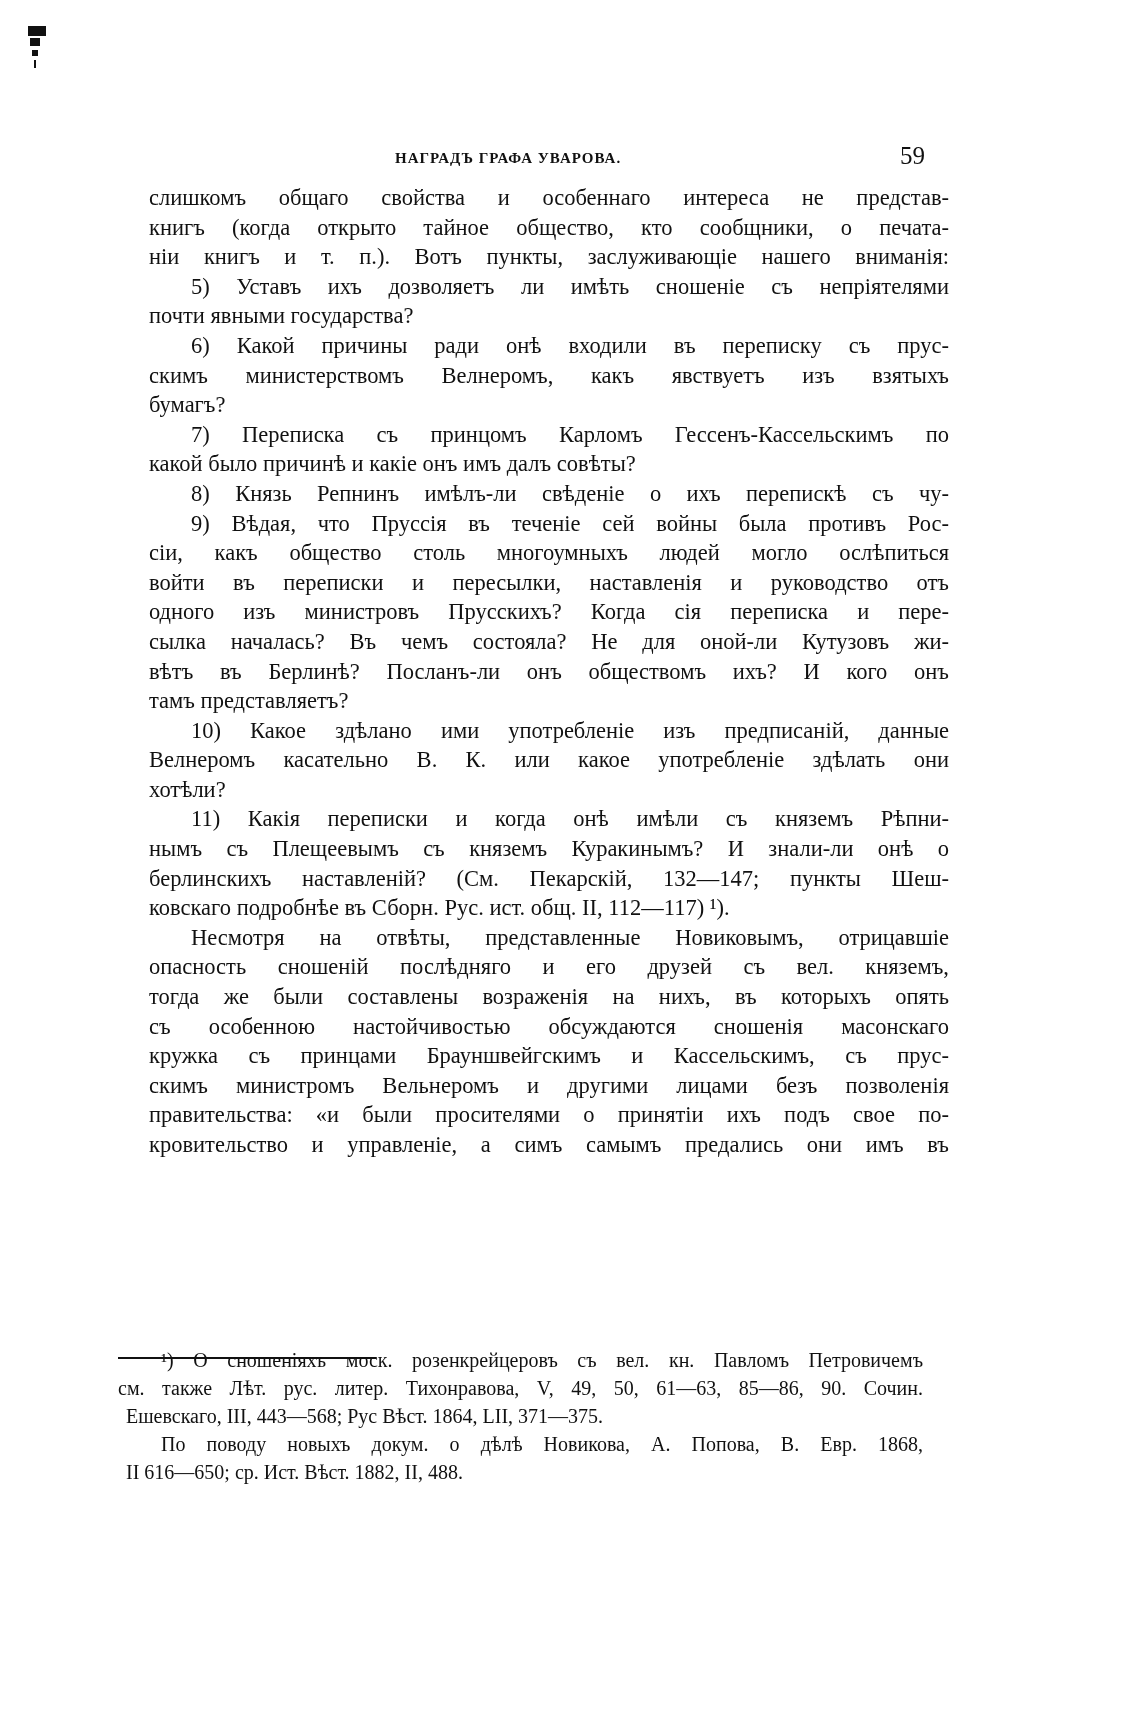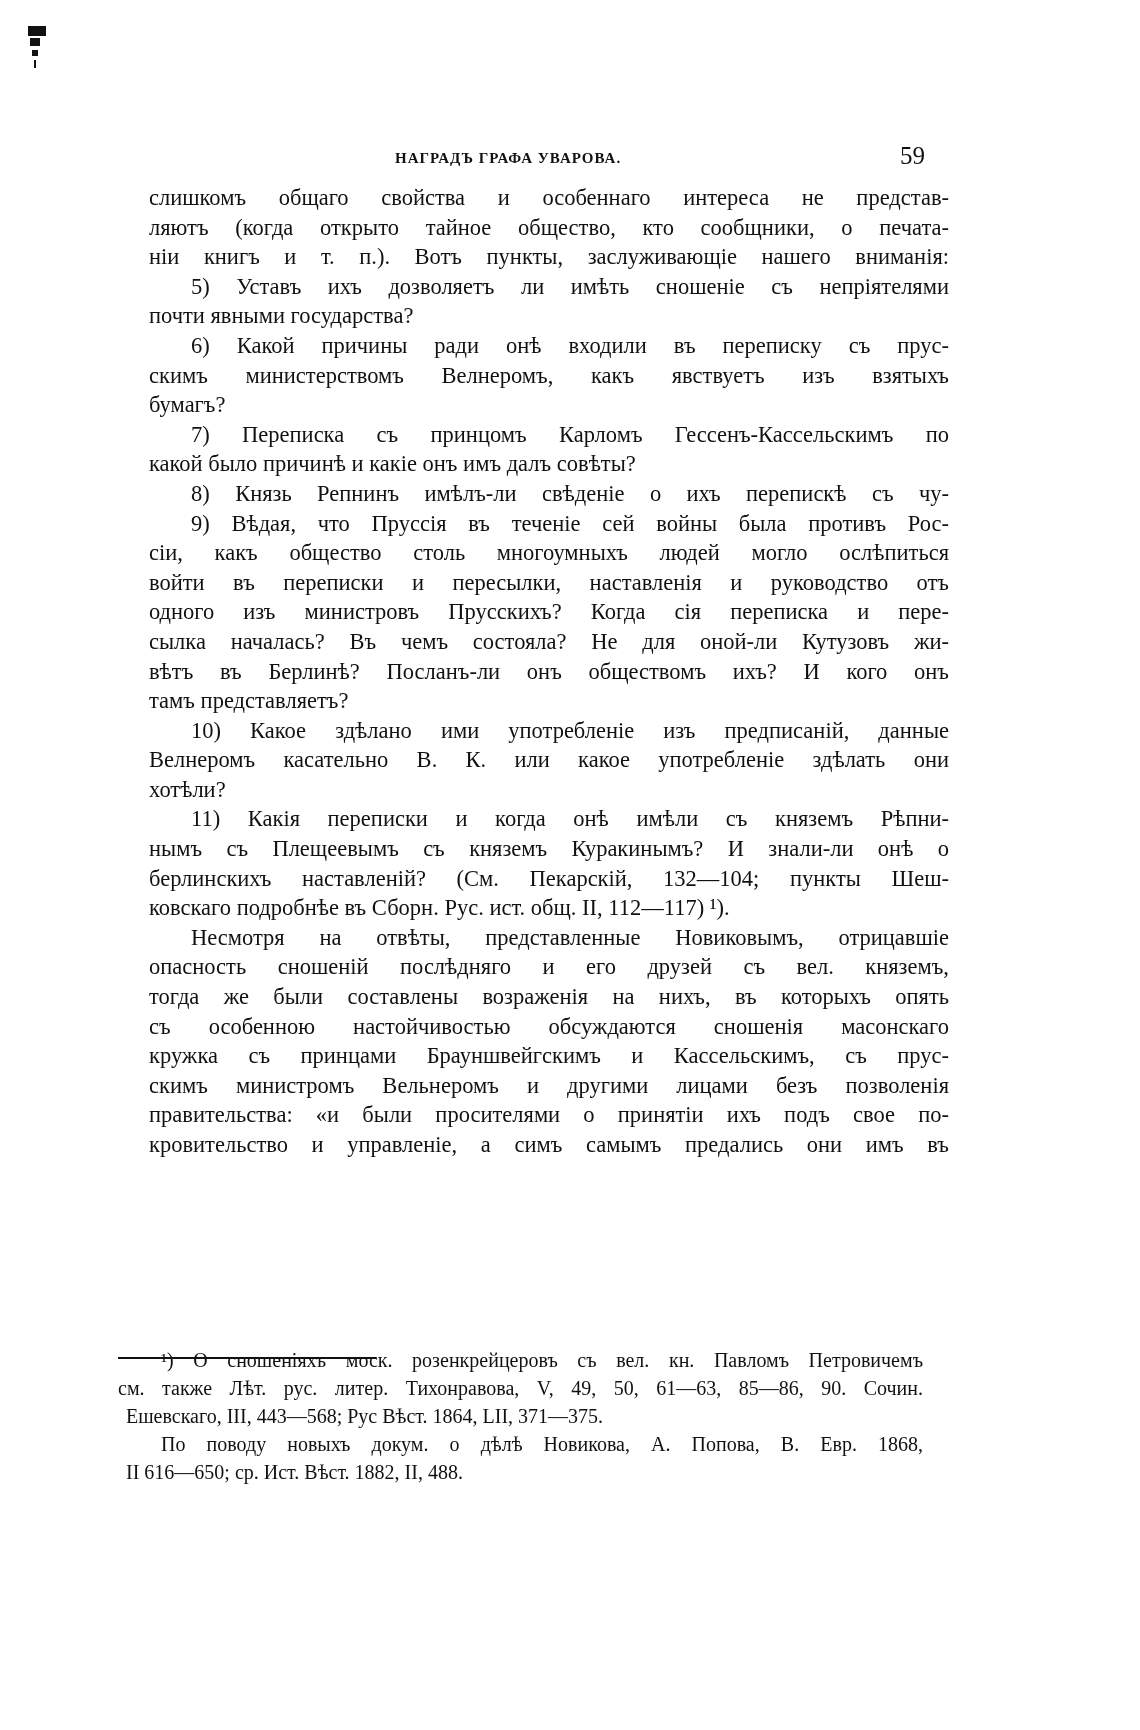--- a/index.html
+++ b/index.html
@@ -26,21 +26,21 @@
 <div class="speck" style="left:32px;top:50px;width:6px;height:6px;"></div>
 <div class="speck" style="left:34px;top:60px;width:2px;height:8px;"></div>
 
 <div class="header">
   <span class="running-title">НАГРАДЪ ГРАФА УВАРОВА.</span>
   <span class="page-number">59</span>
 </div>
 
 <div class="body-text" id="body-text">
     <div class="line">слишкомъ общаго свойства и особеннаго интереса не представ-</div>
-    <div class="line">ляютъ (когда открыто тайное общество, кто сообщники, о печата-</div>
+    <div class="line">книгъ (когда открыто тайное общество, кто сообщники, о печата-</div>
     <div class="line">ніи книгъ и т. п.). Вотъ пункты, заслуживающіе нашего вниманія:</div>
     <div class="line indent">5) Уставъ ихъ дозволяетъ ли имѣть сношеніе съ непріятелями</div>
     <div class="line last">почти явными государства?</div>
     <div class="line indent">6) Какой причины ради онѣ входили въ переписку съ прус-</div>
     <div class="line">скимъ министерствомъ Велнеромъ, какъ явствуетъ изъ взятыхъ</div>
     <div class="line last">бумагъ?</div>
     <div class="line indent">7) Переписка съ принцомъ Карломъ Гессенъ-Кассельскимъ по</div>
     <div class="line last">какой было причинѣ и какіе онъ имъ далъ совѣты?</div>
     <div class="line indent">8) Князь Репнинъ имѣлъ-ли свѣденіе о ихъ перепискѣ съ чу-</div>
     <div class="line indent">9) Вѣдая, что Пруссія въ теченіе сей войны была противъ Рос-</div>
@@ -48,21 +48,21 @@
     <div class="line">войти въ переписки и пересылки, наставленія и руководство отъ</div>
     <div class="line">одного изъ министровъ Прусскихъ? Когда сія переписка и пере-</div>
     <div class="line">сылка началась? Въ чемъ состояла? Не для оной-ли Кутузовъ жи-</div>
     <div class="line">вѣтъ въ Берлинѣ? Посланъ-ли онъ обществомъ ихъ? И кого онъ</div>
     <div class="line last">тамъ представляетъ?</div>
     <div class="line indent">10) Какое здѣлано ими употребленіе изъ предписаній, данные</div>
     <div class="line">Велнеромъ касательно В. К. или какое употребленіе здѣлать они</div>
     <div class="line last">хотѣли?</div>
     <div class="line indent">11) Какія переписки и когда онѣ имѣли съ княземъ Рѣпни-</div>
     <div class="line">нымъ съ Плещеевымъ съ княземъ Куракинымъ? И знали-ли онѣ о</div>
-    <div class="line">берлинскихъ наставленій? (См. Пекарскій, 132—104; пункты Шеш-</div>
+    <div class="line">берлинскихъ наставленій? (См. Пекарскій, 132—147; пункты Шеш-</div>
     <div class="line last">ковскаго подробнѣе въ Сборн. Рус. ист. общ. II, 112—117) ¹).</div>
     <div class="line indent">Несмотря на отвѣты, представленные Новиковымъ, отрицавшіе</div>
     <div class="line">опасность сношеній послѣдняго и его друзей съ вел. княземъ,</div>
     <div class="line">тогда же были составлены возраженія на нихъ, въ которыхъ опять</div>
     <div class="line">съ особенною настойчивостью обсуждаются сношенія масонскаго</div>
     <div class="line">кружка съ принцами Брауншвейгскимъ и Кассельскимъ, съ прус-</div>
     <div class="line">скимъ министромъ Вельнеромъ и другими лицами безъ позволенія</div>
     <div class="line">правительства: «и были просителями о принятіи ихъ подъ свое по-</div>
     <div class="line">кровительство и управленіе, а симъ самымъ предались они имъ въ</div>
   </div>

